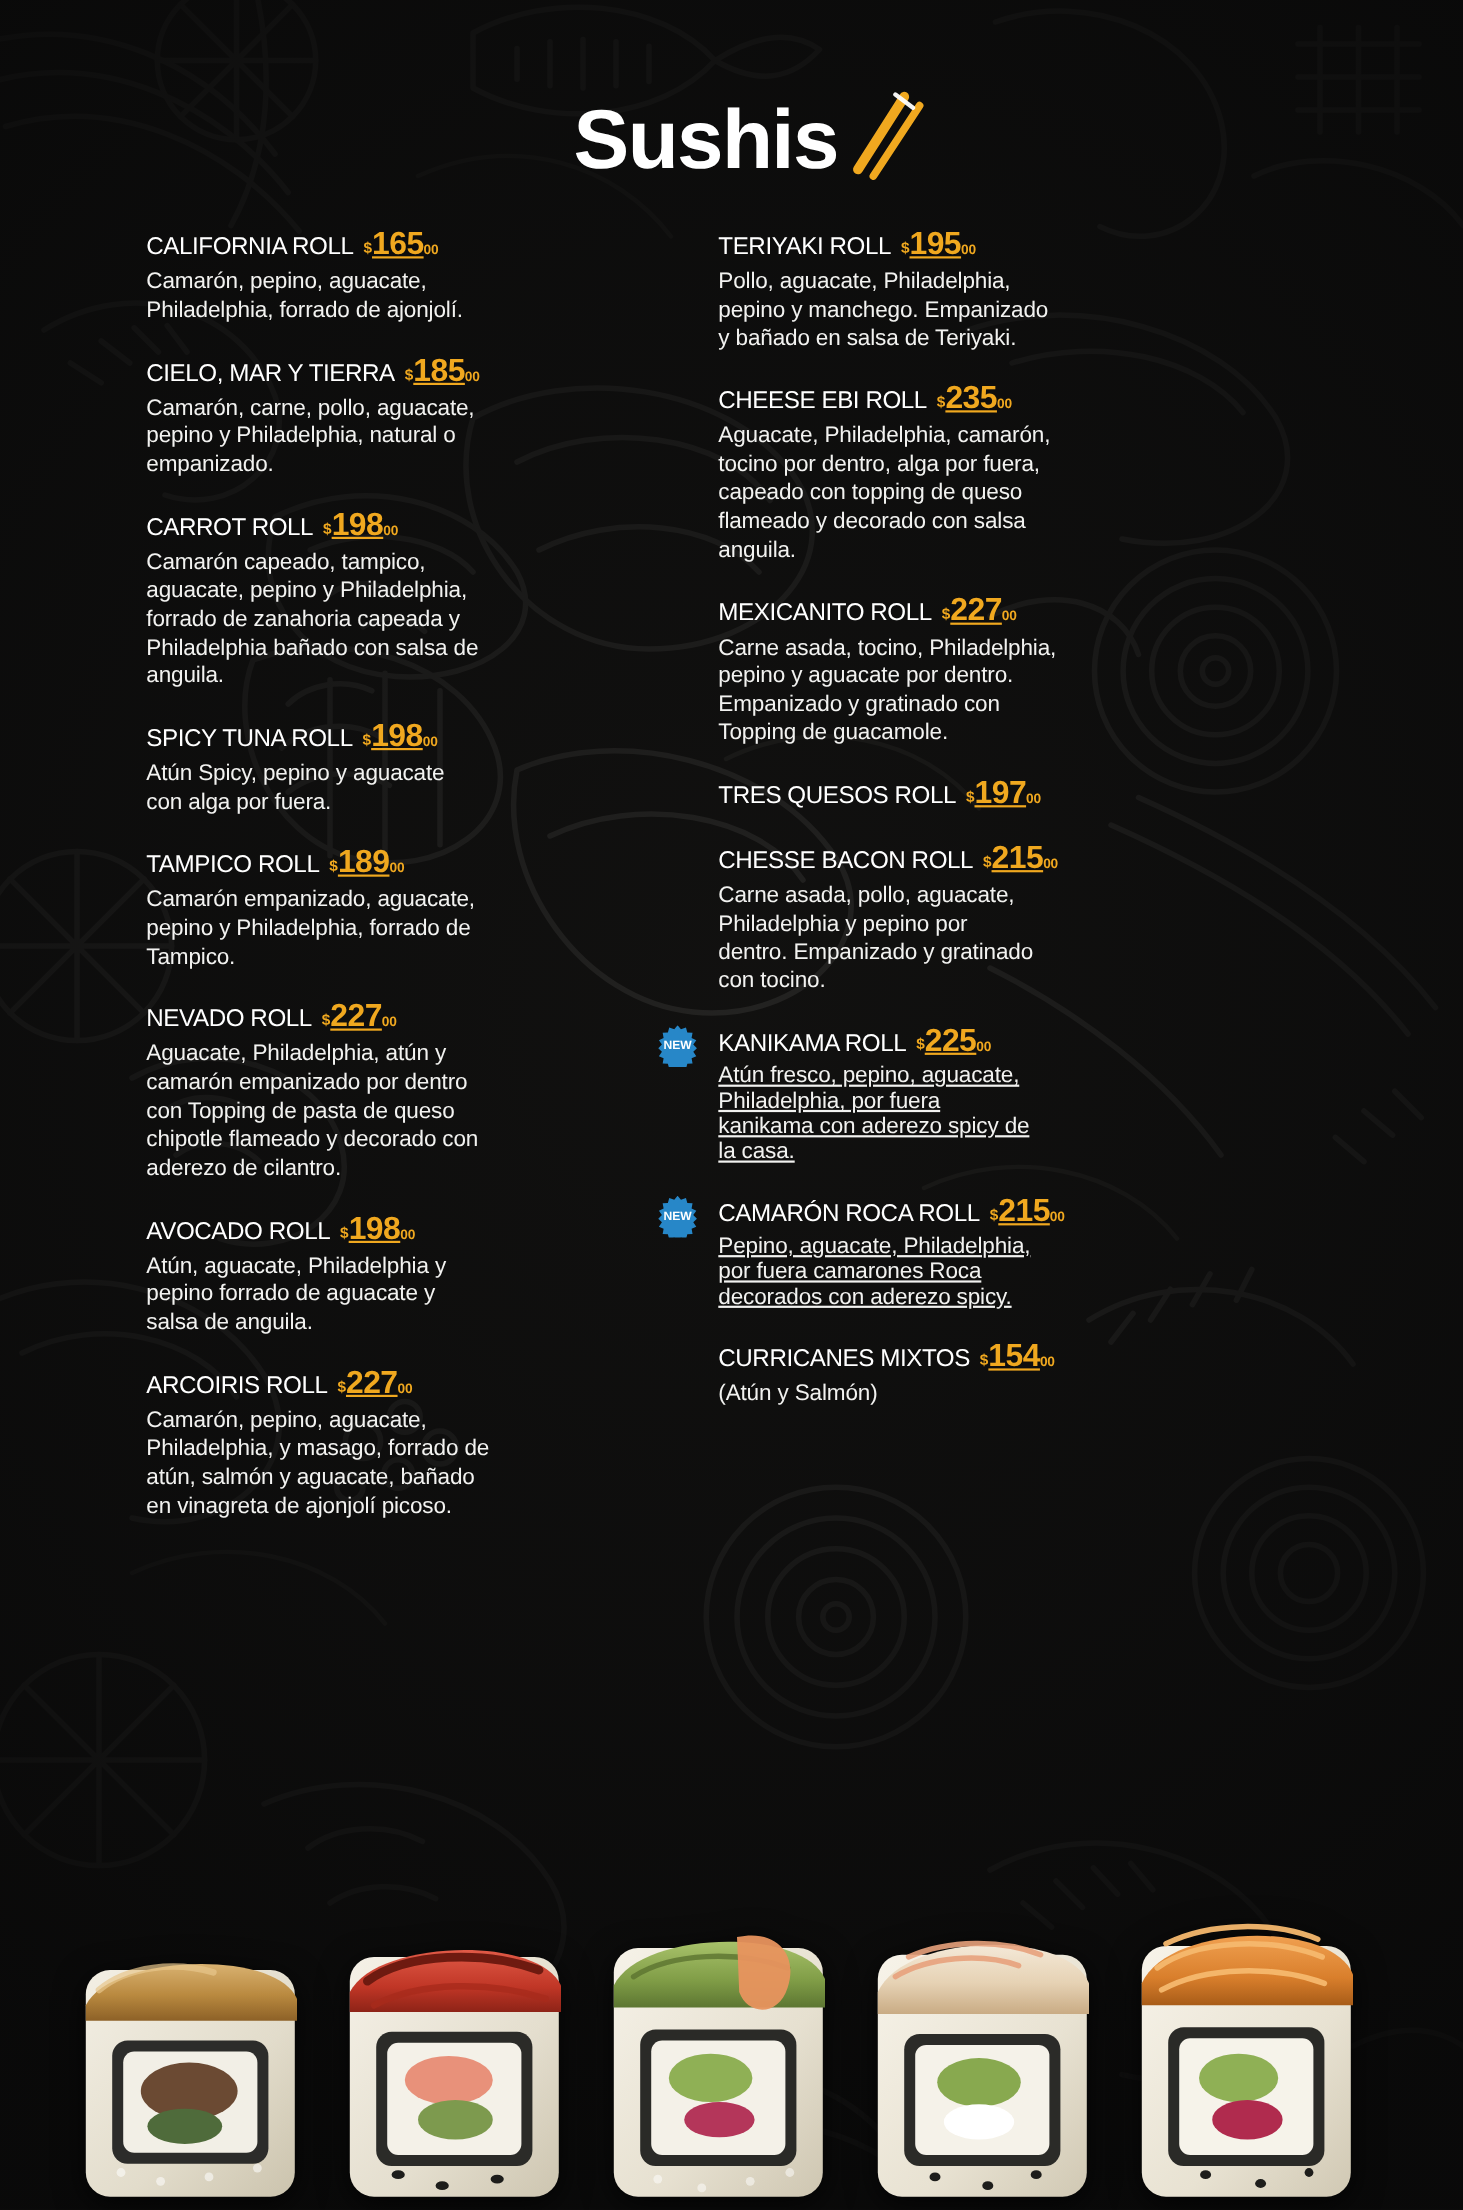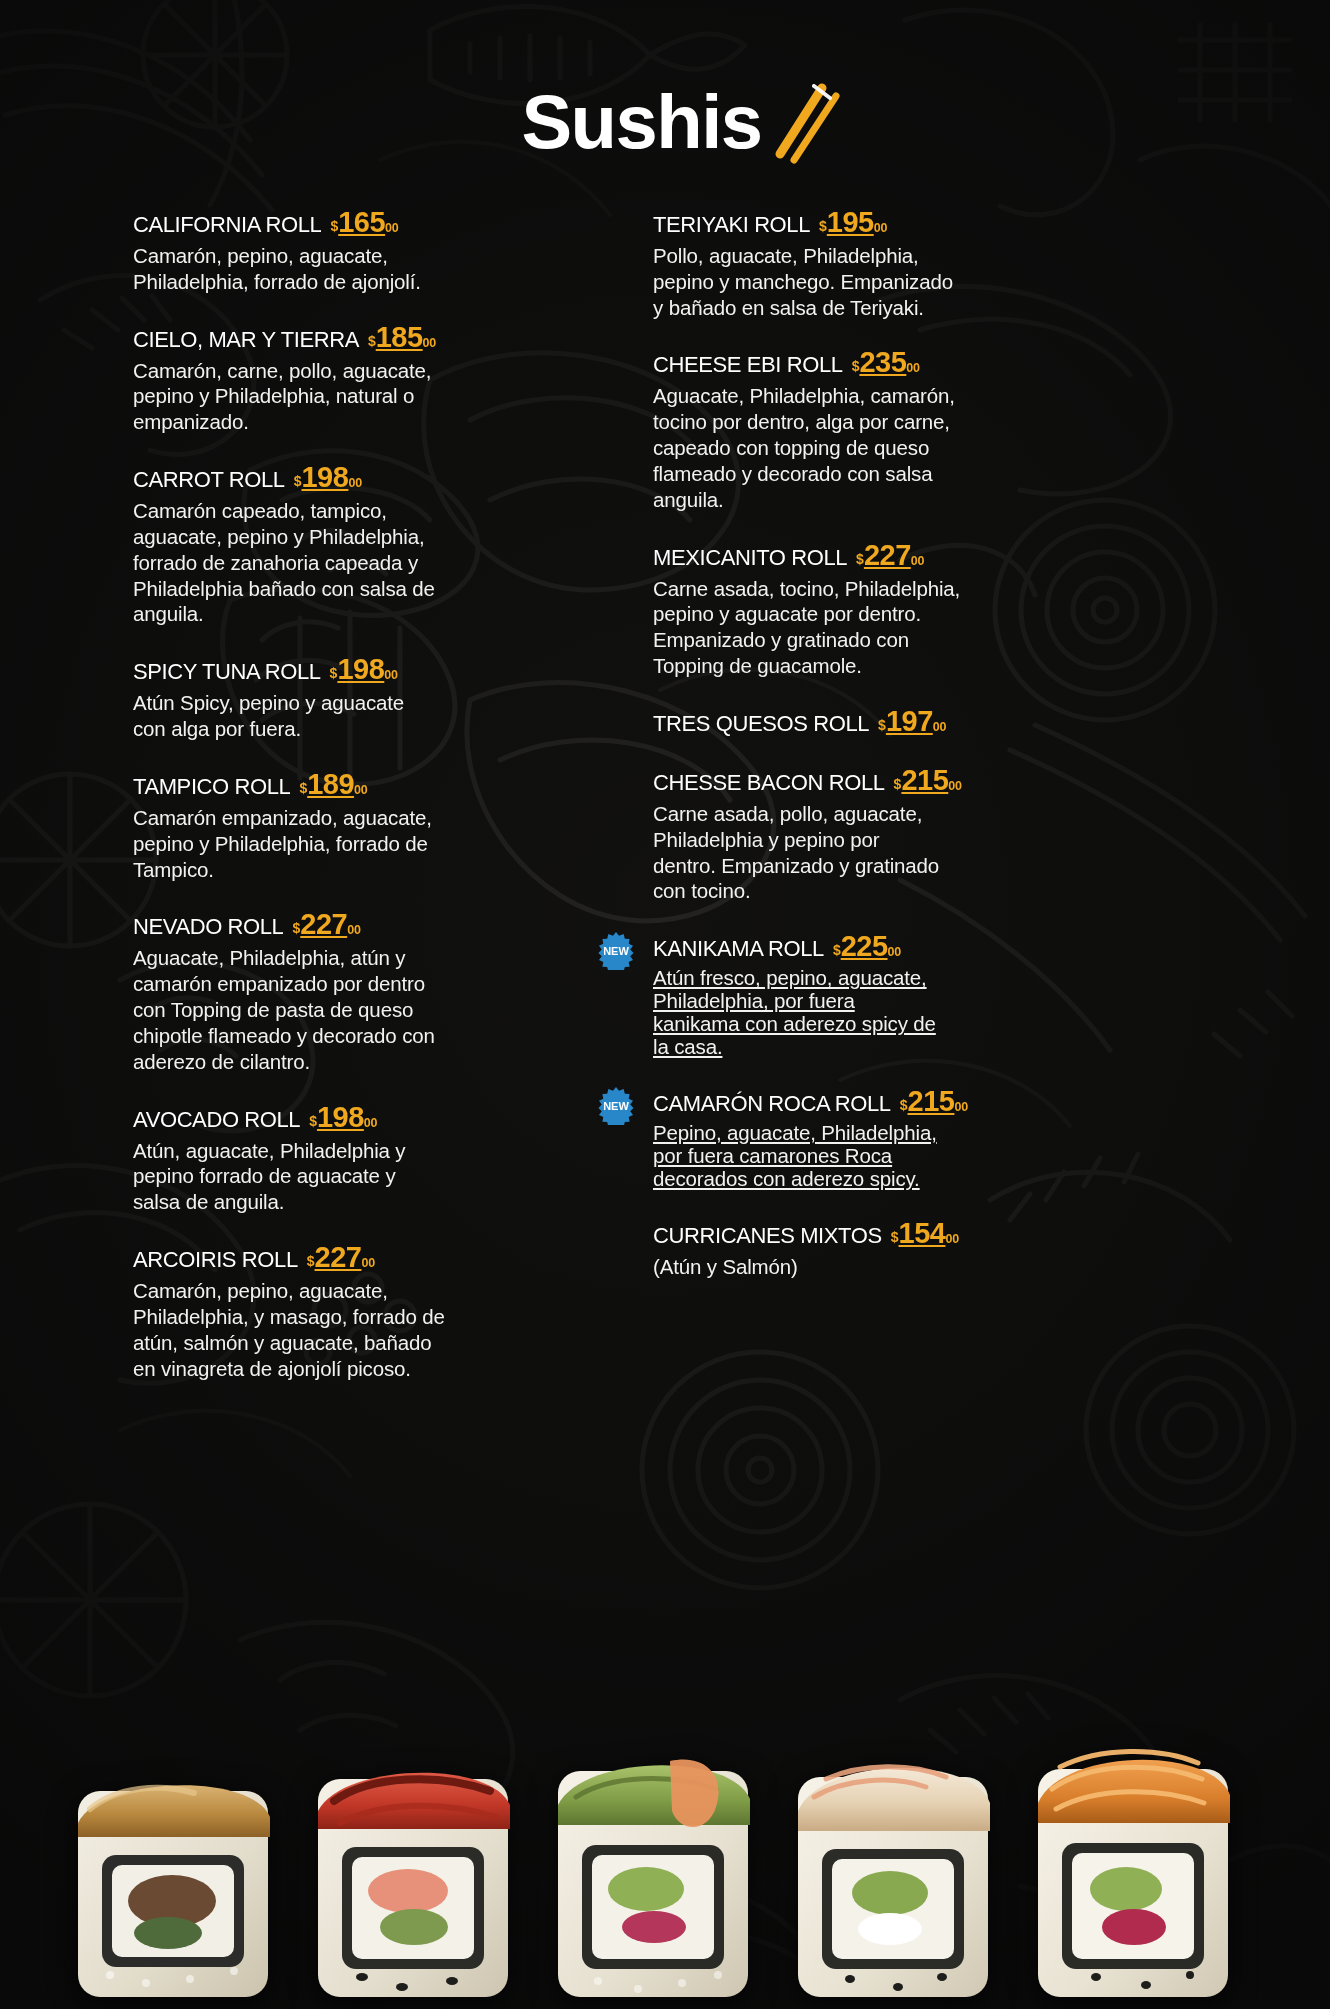--- a/index.html
+++ b/index.html
@@ -23,21 +23,21 @@
     background:
       radial-gradient(ellipse 80% 60% at 50% 45%, rgba(10,10,10,0.55) 0%, rgba(10,10,10,0.80) 55%, rgba(8,8,8,0.92) 100%);
     pointer-events:none;
   }
 
   #content { position:absolute; inset:0; z-index:3; }
 
   
   .title-wrap {
     position:absolute; left:0; right:0; top:84px;
-    display:flex; justify-content:center; align-items:flex-start;padding-left:41px;
+    display:flex; justify-content:center; align-items:center;padding-left:41px;
   }
   .title-text {
     font-size:76px; font-weight:bold; color:#ffffff;
     letter-spacing:-1.5px; line-height:1;
     font-family:"Liberation Sans", sans-serif;
   }
   .chopsticks {
     margin-left:2px; margin-top:-4px;
   }
 
@@ -383,21 +383,21 @@
       <div class="item">
         <div class="item-head">
           <span class="item-name">CHEESE EBI ROLL</span>
           <span class="price">
             <span class="cur">$</span>
               <span class="amt">235</span>
               <span class="cents">00</span>
           </span>
         </div>
         <div class="item-desc">Aguacate, Philadelphia, camarón,
-tocino por dentro, alga por carne,
+tocino por dentro, alga por fuera,
 capeado con topping de queso
 flameado y decorado con salsa
 anguila.</div>
       </div>
 
       <div class="item">
         <div class="item-head">
           <span class="item-name">MEXICANITO ROLL</span>
           <span class="price">
             <span class="cur">$</span>

